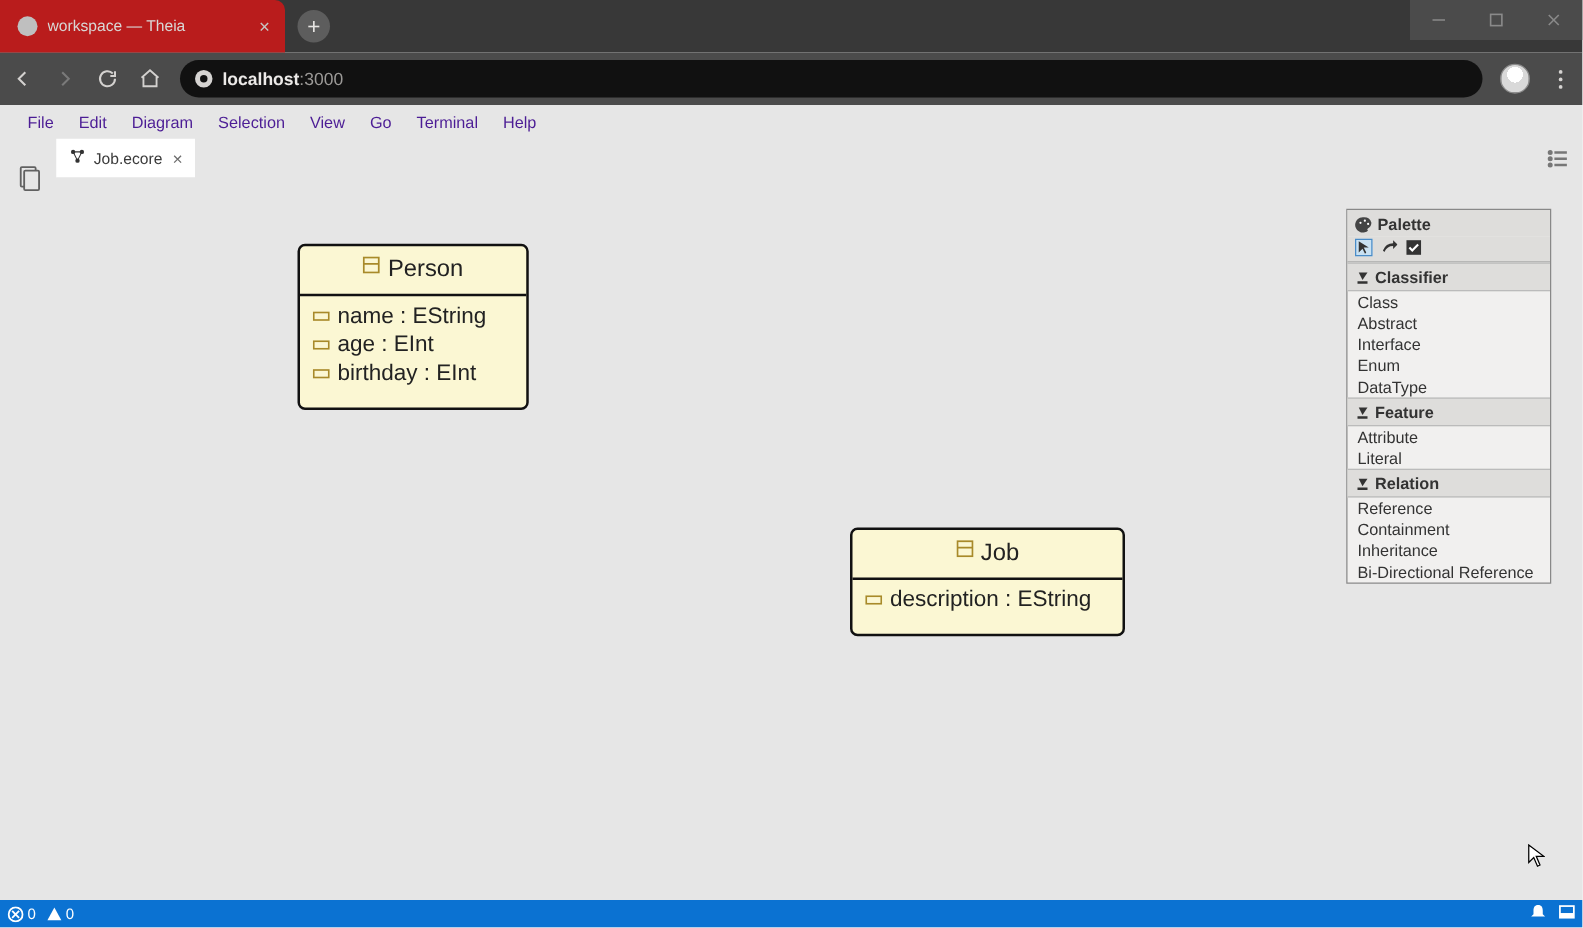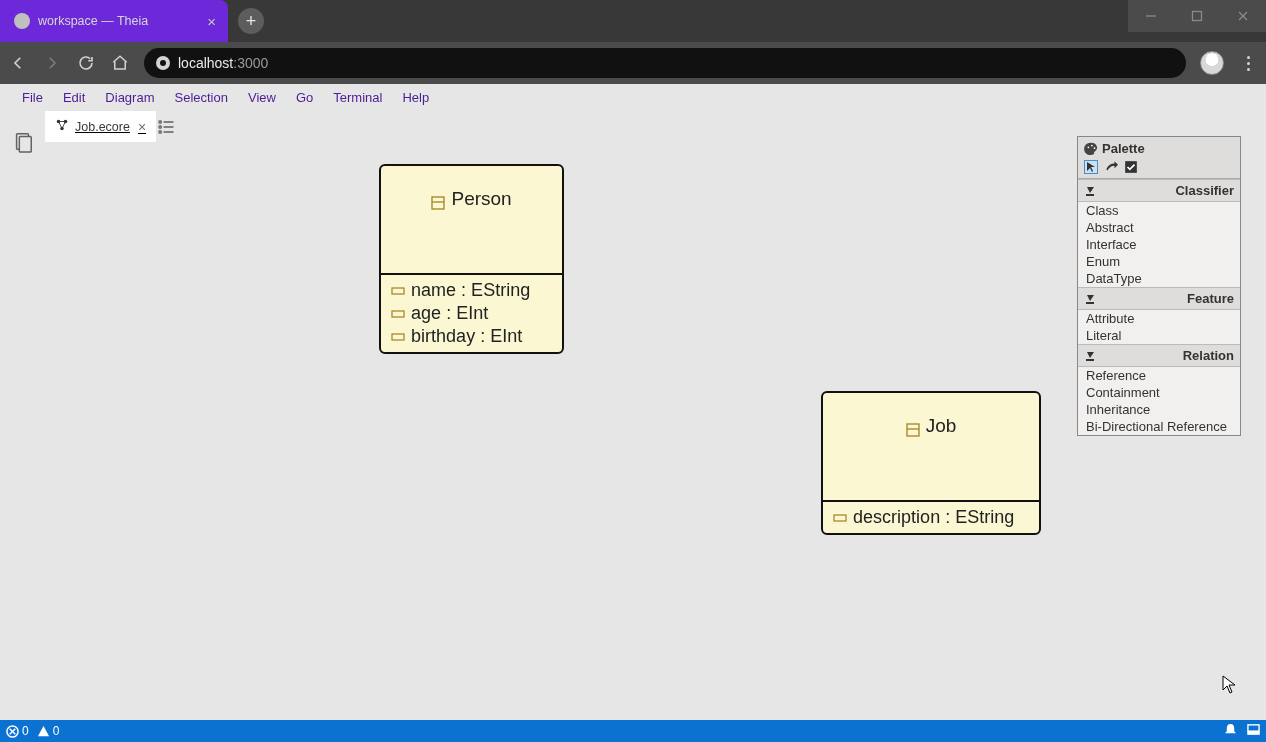--- a/index.html
+++ b/index.html
@@ -3,21 +3,21 @@
 <meta charset="utf-8">
 <style>
   * { box-sizing: border-box; margin: 0; padding: 0; }
   html, body { width: 1266px; height: 742px; overflow: hidden; font-family: "Segoe UI", Arial, sans-serif; }
 
   
   .titlebar {
     height: 42px; background: #383838; display: flex; align-items: flex-start;
   }
   .titlebar-tab {
-    height: 42px; display: flex; align-items: center; background: #6d28d9;
+    height: 42px; display: flex; align-items: center; background: #b91c1c;
     padding: 0 6px 0 14px; border-top-right-radius: 8px; border-bottom-right-radius: 0;
     min-width: 228px; gap: 8px; color: #d9d7d5; font-size: 12.5px;
   }
   .titlebar-tab .favicon { width: 16px; height: 16px; border-radius: 50%; background: #bfbfbf; flex-shrink:0; }
   .titlebar-tab .tab-title { flex: 1; white-space: nowrap; overflow: hidden; text-overflow: ellipsis; }
   .titlebar-tab .close { color:#c7c5c3; font-size: 15px; cursor:pointer; padding:0 6px;}
   .titlebar .newtab {
     width: 26px; height: 26px; margin: 8px 0 0 10px; border-radius: 50%;
     background:#5d5d5d; color:#e6e4e2; display:flex; align-items:center; justify-content:center;
     font-size:18px; cursor:pointer;
@@ -31,76 +31,76 @@
   }
   .navicon { width:20px; height:20px; display:flex; align-items:center; justify-content:center; color:#d3d1cf; cursor:pointer;}
   .navicon.disabled { color:#7a7a7a; }
   .navicon svg { width:18px; height:18px; }
   .omnibox {
     flex:1; height:30px; background:#111; border-radius:15px; display:flex; align-items:center;
     padding:0 12px; gap:8px; color:#d6d4d2; font-size:14px;
   }
   .omnibox .secure { width:14px; height:14px; border-radius:50%; background:#d6d4d2; position:relative; }
   .omnibox .secure::after{content:"";position:absolute;left:4px;top:4px;width:6px;height:6px;border-radius:50%;background:#111;}
-  .omnibox .url-host { color:#eceae8; }
+  .omnibox .url-host { color:#eceae8;font-weight:bold; }
   .omnibox .url-port { color:#9b9997; }
   .avatar { width:24px; height:24px; border-radius:50%; background: radial-gradient(circle at 50% 35%, #fff 0 35%, #d9d9d9 35% 100%); border:1px solid #8a8a8a; }
   .kebab { width:20px; display:flex; flex-direction:column; gap:3px; align-items:center;}
   .kebab span{width:3px;height:3px;border-radius:50%;background:#d6d4d2;}
 
   
   .ide { display:flex; flex-direction:column; height: calc(742px - 84px); background:#e6e6e6; }
   .menubar {
     height:27px; background:#e6e6e6; display:flex; align-items:center; gap:0; padding:0 12px;
     font-size:13px; color:#4c1d95;
   }
   .menubar .menu-item { padding:4px 10px; cursor:pointer; }
 
   .workbench { flex:1; display:flex; }
   .activitybar { width:45px; background:#e6e6e6; padding-top:20px; display:flex; flex-direction:column; align-items:center;}
   .activitybar .act-icon { width:22px; height:22px; color:#616161; margin-bottom:18px; cursor:pointer;}
   .activitybar .act-icon svg{width:100%;height:100%;}
 
-  .main { flex:1; display:flex; flex-direction:row;text-decoration:underline; }
+  .main { flex:1; display:flex; flex-direction:column; }
   .tabrow { height:31px; background:#e6e6e6; display:flex; border-bottom:0px solid #ccc;}
   .editor-tab {
     height:31px; background:#fff; display:flex; align-items:center; gap:6px;
     padding:0 8px 0 10px; font-size:12.5px; color:#3a3a3a; border:0;
   }
   .editor-tab .tab-icon svg { width:14px; height:14px; }
   .editor-tab .tab-close { color:#6d6d6d; cursor:pointer; font-size:14px; padding:0 2px; }
   .tabrow .right-actions { margin-left:auto; padding-right:10px; display:flex; align-items:center; color:#777; cursor:pointer;}
   .tabrow .right-actions svg { width:20px; height:20px; }
 
   .canvas-wrap { position:relative; flex:1; background:#e6e6e6; }
 
   
   .node { position:absolute; background:#fbf7d3; border:2px solid #111; border-radius:6px; }
   .node .node-header {
-    display:flex; align-items:flex-end; justify-content:center; gap:6px;
-    font-size:19px; color:#222; padding:22px 12px;
-  }
-  .node .node-body { border-top:2px solid #111; padding:4px 10px 4px 10px;margin-top:41px; }
+    display:flex; align-items:flex-start; justify-content:center; gap:6px;
+    font-size:19px; color:#222; padding:8px 12px;
+  }
+  .node .node-body { border-top:2px solid #111; padding:4px 10px 16px 10px; }
   .node .attr-row { display:flex; align-items:center; gap:6px; font-size:18px; color:#222; padding:1px 0;}
   .attr-icon, .class-icon { display:inline-flex; }
   .attr-icon svg, .class-icon svg { width:14px; height:14px; }
 
   
   .palette {
     position:absolute; right:25px; top:25px; width:164px;
     border:1px solid #888; background:#f1f0ef; font-size:13px; color:#333;
   }
   .palette-header { background:#dedddb; padding:4px 6px 2px 6px; font-weight:bold; display:flex; align-items:center; gap:4px;}
   .palette-header svg { width:14px; height:14px;}
   .palette-tools { background:#dedddb; padding:2px 6px 4px 6px; display:flex; gap:6px; border-bottom:1px solid #aaa;}
   .palette-tools span { width:14px; height:14px; display:inline-flex; align-items:center; justify-content:center;}
   .palette-tools .tool-cursor { background:#c9e1f2; border:1px solid #4a8cc7;}
   .palette-group {
     background:#dedddb; padding:3px 6px; font-weight:bold; display:flex; align-items:center; gap:4px;
-    border-top:1px solid #bbb; border-bottom:1px solid #bbb;justify-content:space-between;
+    border-top:1px solid #bbb; border-bottom:1px solid #bbb;
   }
   .palette-group svg { width:12px; height:12px;}
   .palette-item { padding:1px 8px; cursor:pointer; }
 
   
   .statusbar {
     height:22px; background:#0b72d2; color:#fff; display:flex; align-items:center;
     font-size:12px; padding:0 6px; gap:8px;
   }
   .statusbar .status-seg { display:flex; align-items:center; gap:3px; }

